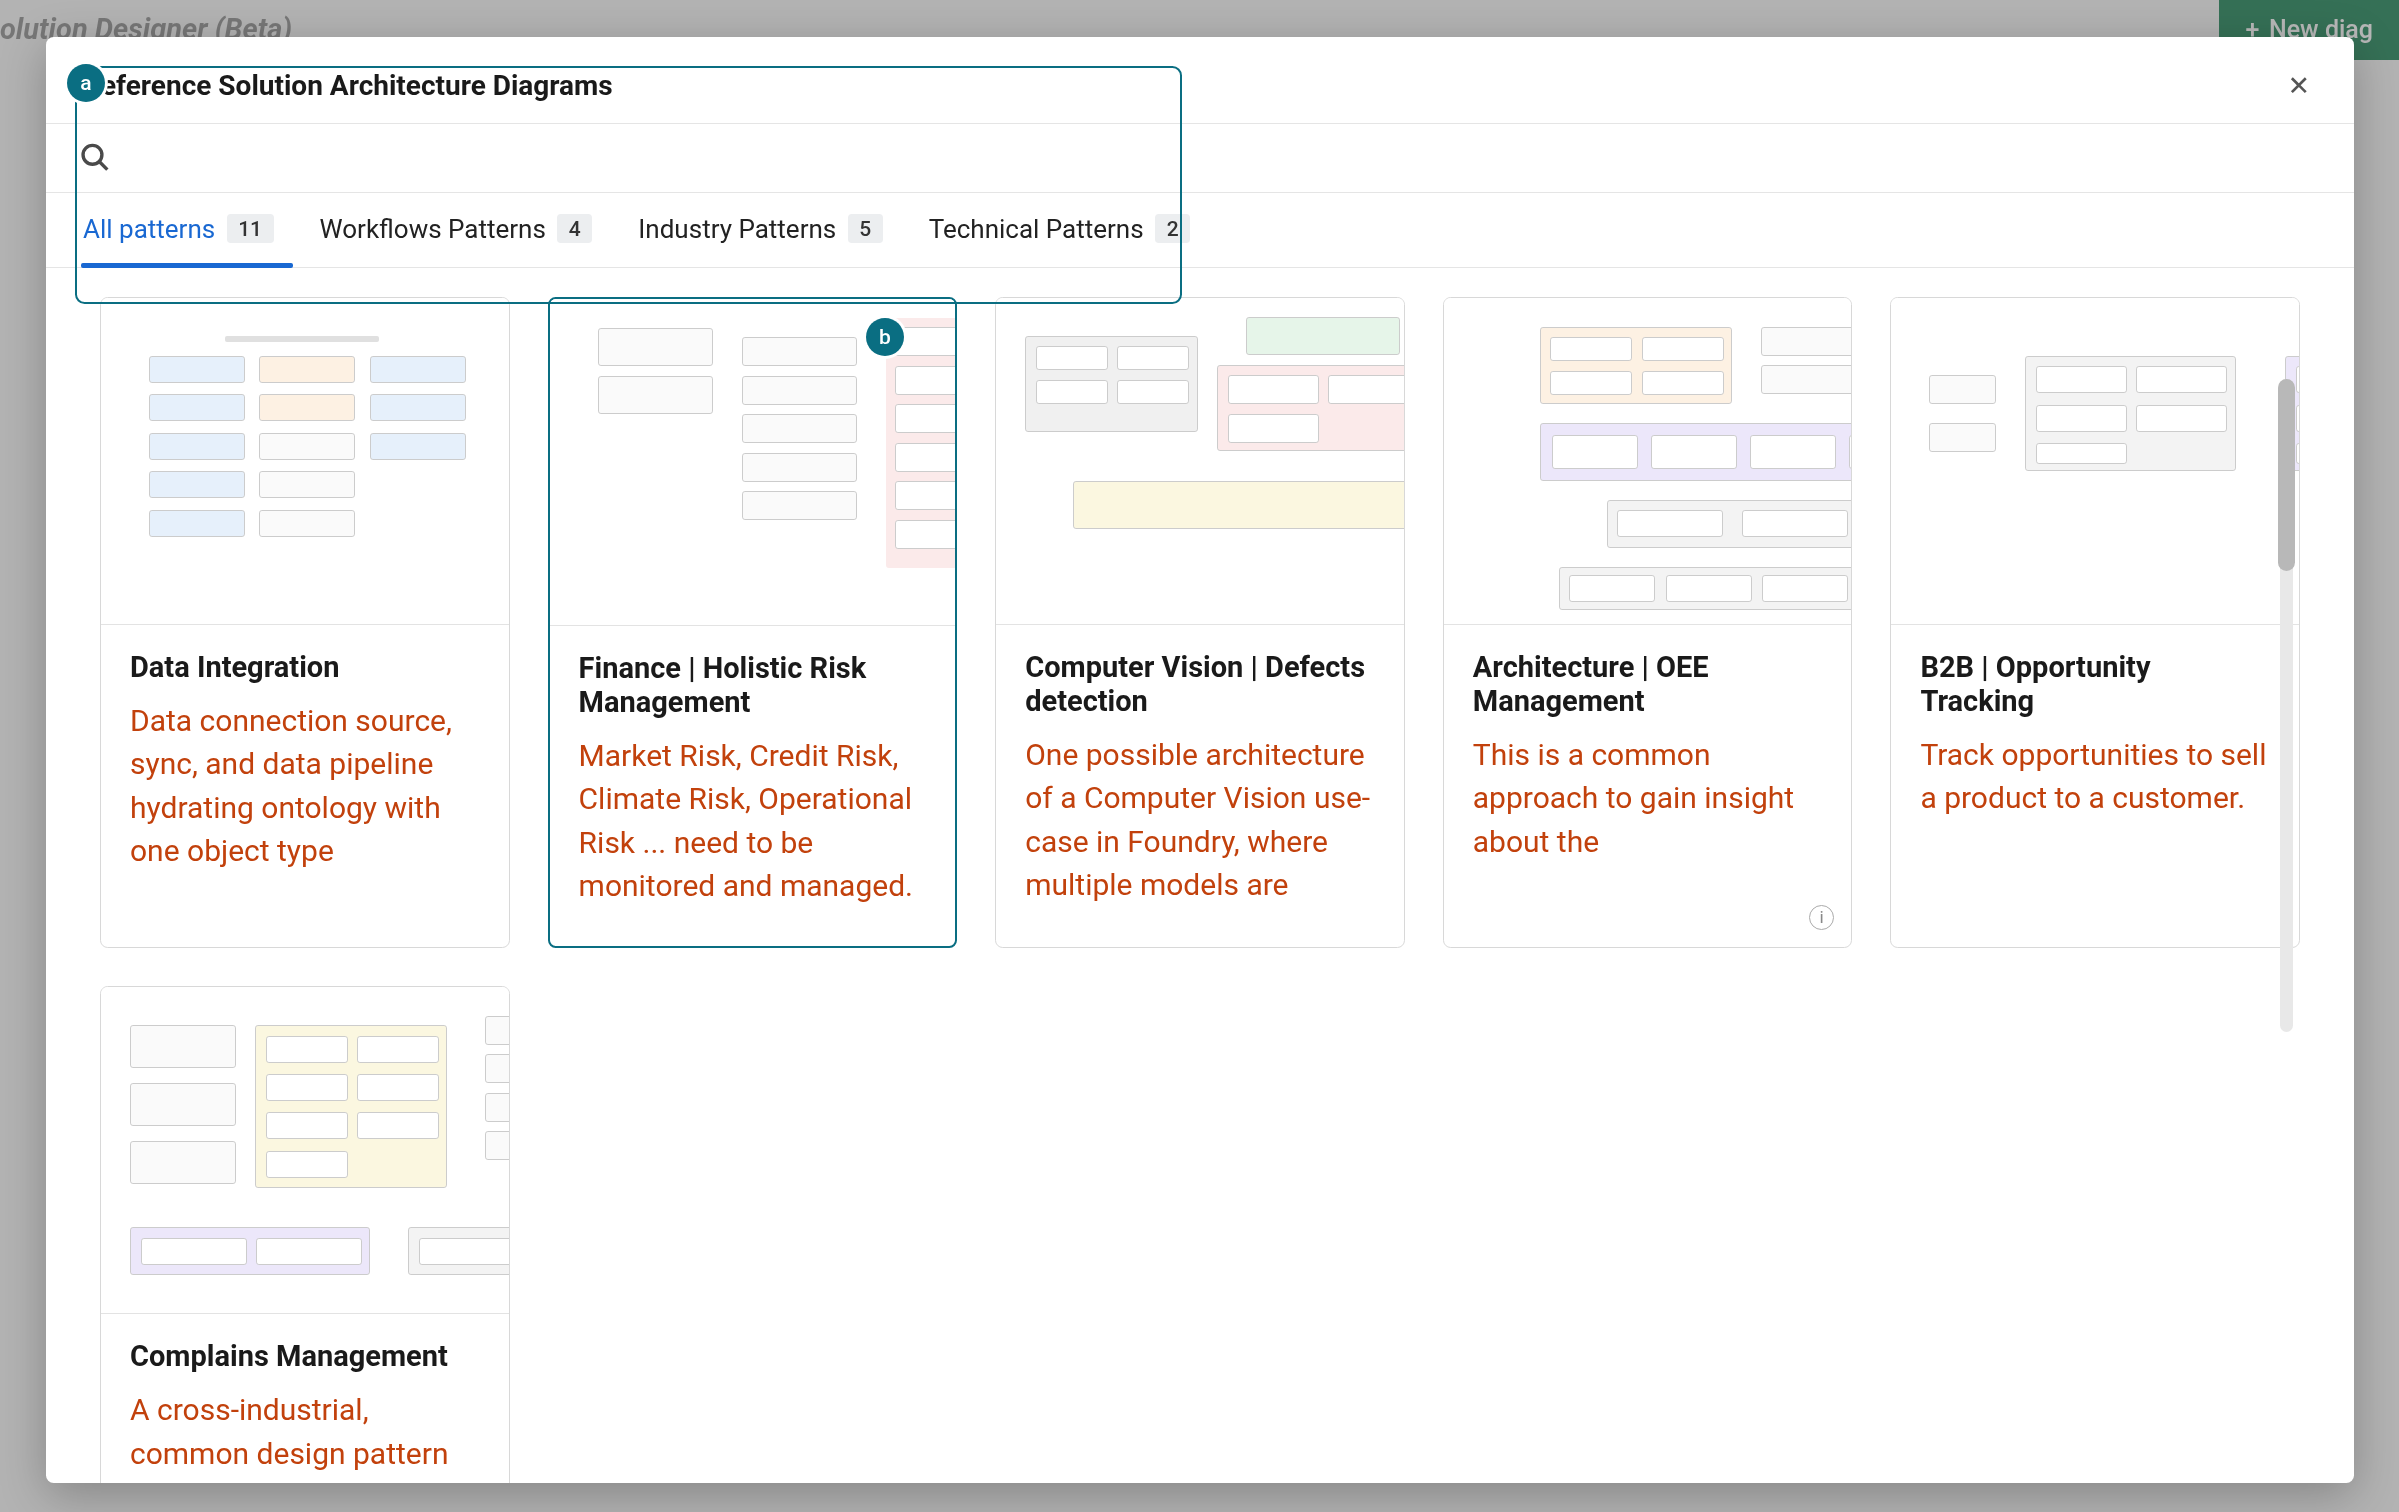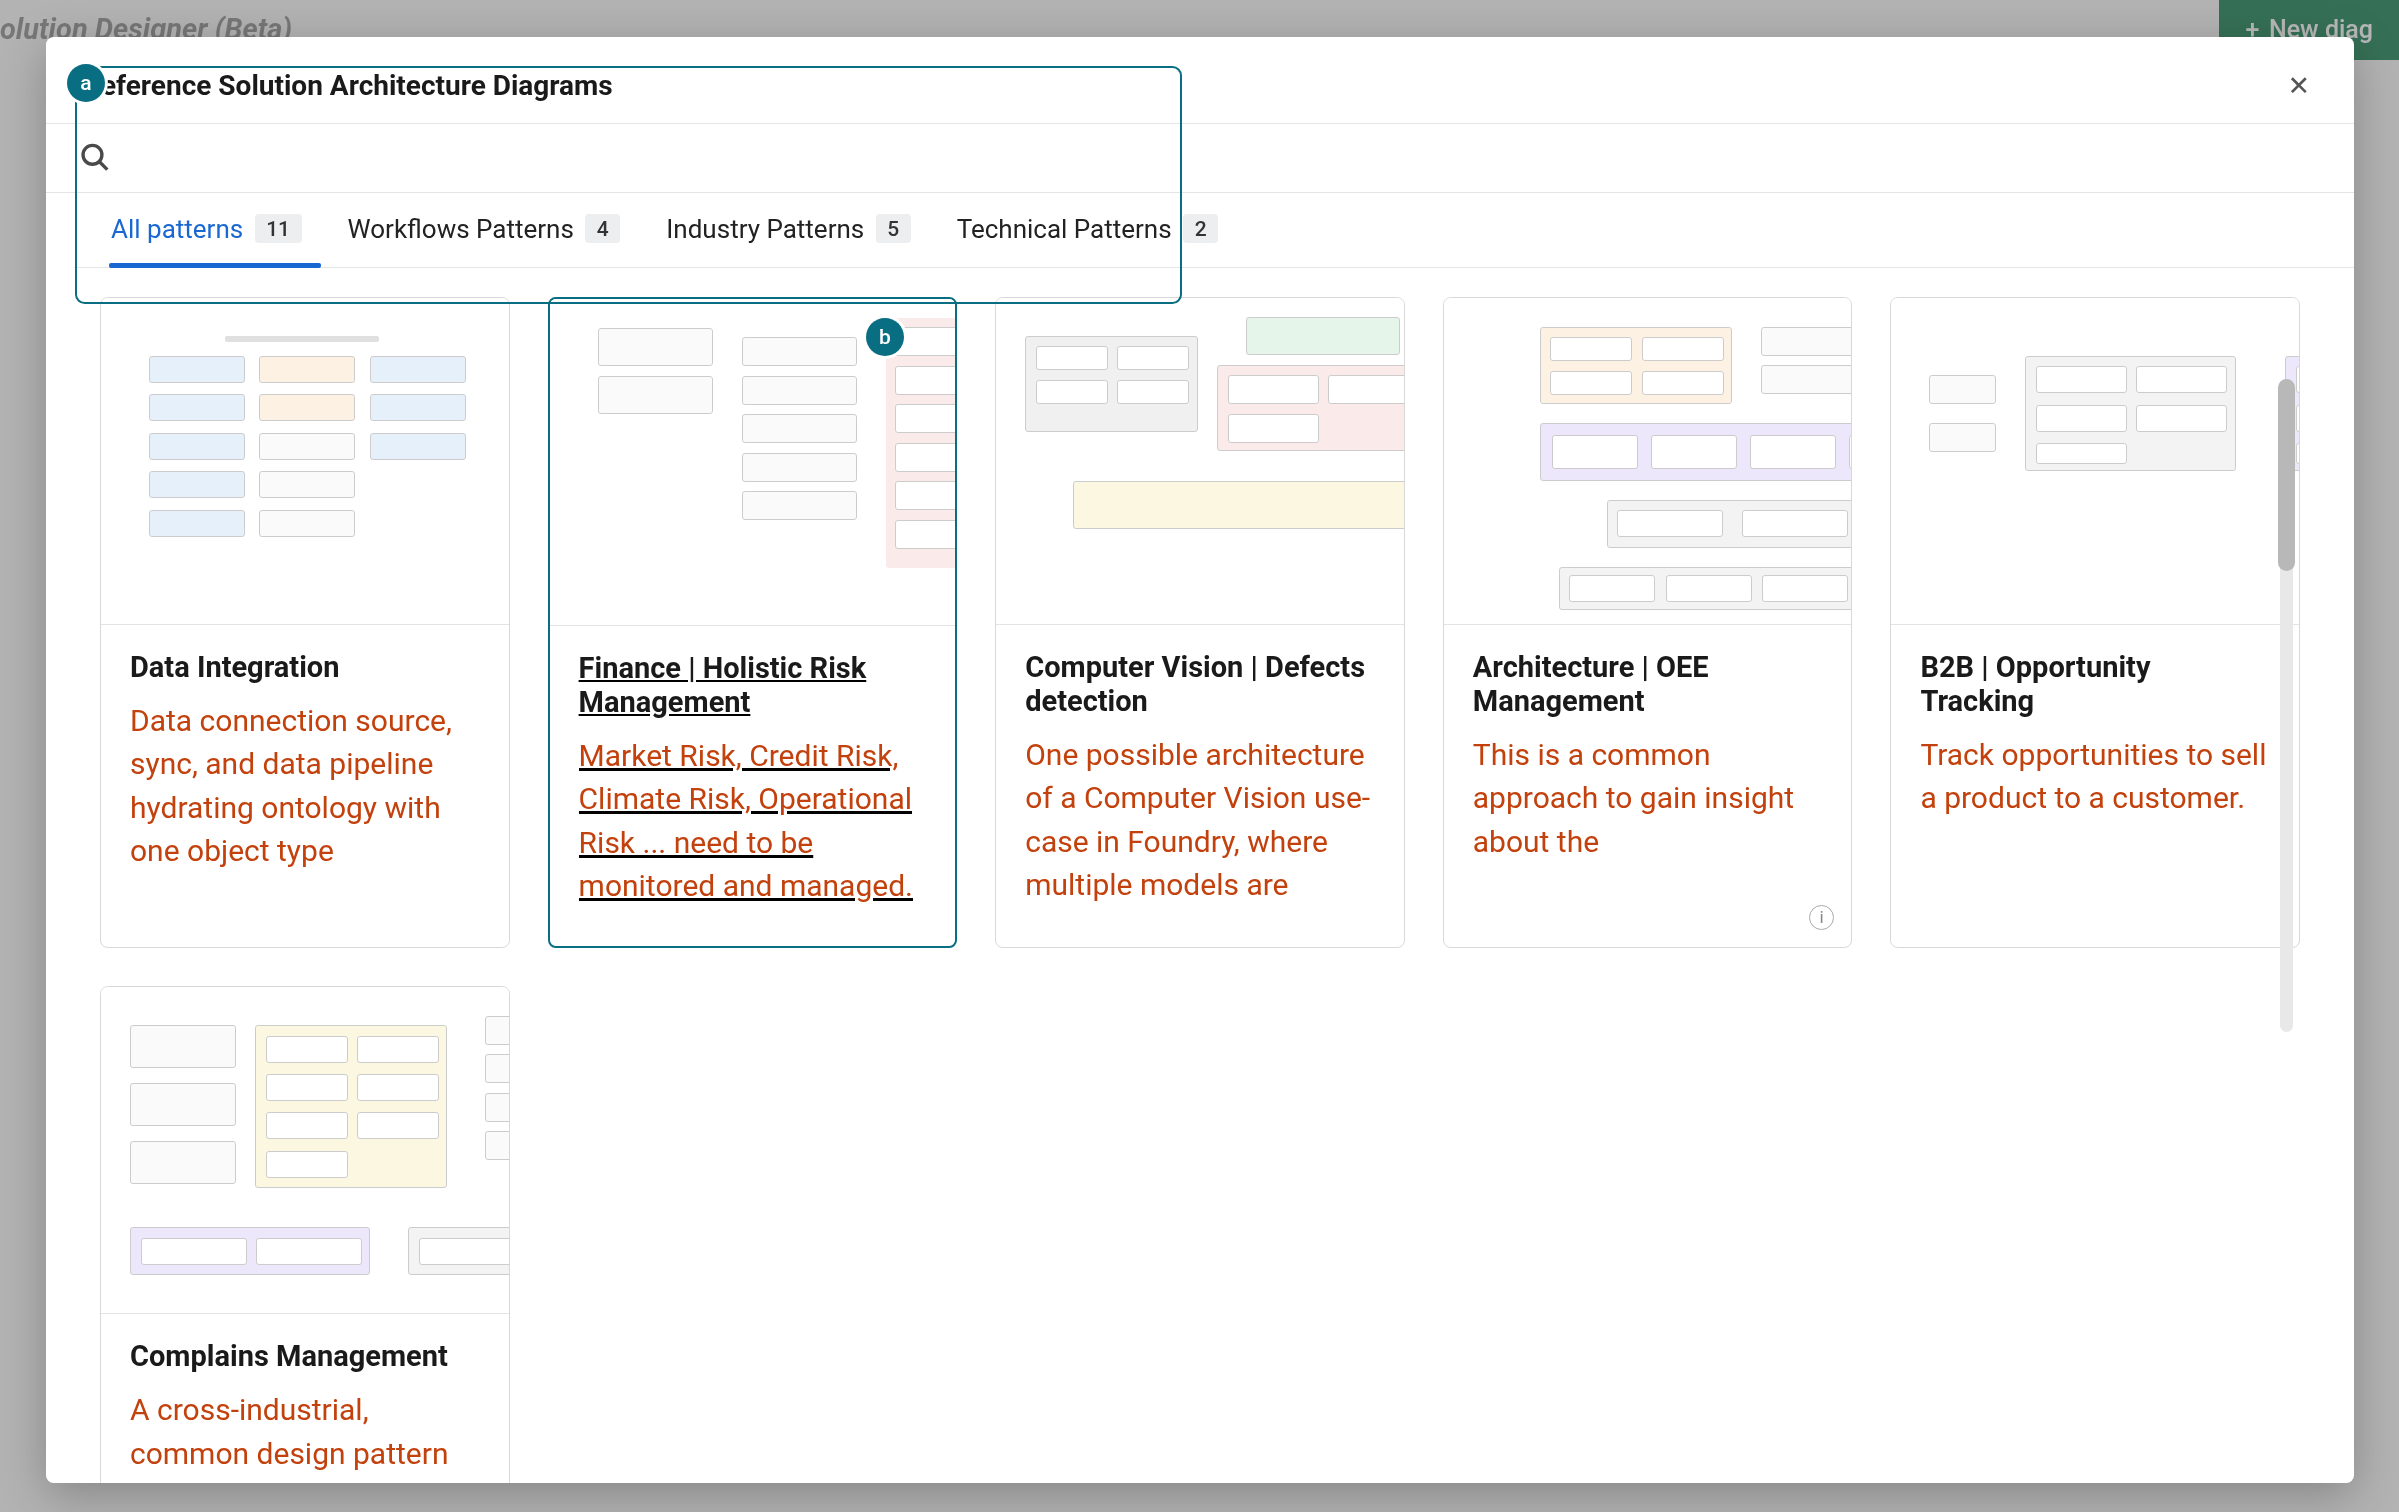--- a/index.html
+++ b/index.html
@@ -9,29 +9,29 @@
 .bg-newbtn { position: absolute; top: 0; right: 0; background: #0d7a4a; color: #fff; padding: 15.4px 27px; font-size: 25px; font-weight: 500; display: flex; align-items: center; gap: 9.6px; opacity: 0.9; }
 .overlay { position: absolute; inset: 0; background: rgba(80,80,80,0.40); }
 .dialog { position: absolute; top: 37px; left: 46px; right: 46px; bottom: 29px; background: #fff; border-radius: 7.7px; box-shadow: 0 11.5px 46px rgba(0,0,0,0.25); display: flex; flex-direction: column; overflow: hidden; }
 .dlg-head { display: flex; align-items: center; justify-content: space-between; padding: 27px 38px 15.4px 37px; border-bottom: 1px solid #e5e5e5; }
 .dlg-title { font-size: 28px; font-weight: 700; color: #1a1a1a; }
 .close-x { font-size: 27px; color: #555; cursor: pointer; padding: 5.8px; }
 .search-row { padding: 17.3px 33px; border-bottom: 1px solid #e5e5e5; }
 .search-input-wrap { display: flex; align-items: center; gap: 11.5px; }
 .search-icon-svg { width: 33px; height: 33px; color: #4a4a4a; }
 .search-input { border: none; outline: none; font-size: 27px; width: 100%; background: transparent; }
-.tabs-row { display: flex; gap: 46px; padding: 0 37px; border-bottom: 1px solid #e5e5e5; margin-left: 28px; }
+.tabs-row { display: flex; gap: 46px; padding: 0 37px; border-bottom: 1px solid #e5e5e5; }
 .tab { display: flex; align-items: center; gap: 11.5px; font-size: 26px; color: #222; padding: 21px 0 23px 0; cursor: pointer; position: relative; }
 .tab.active { color: #1968d2; }
 .tab.active::after { content:""; position:absolute; left:-1.9px; right:-19px; bottom:-1px; height:4.8px; background:#1968d2; border-radius:1.9px; }
 .tab-badge { background: #eceef0; color: #333; font-size: 21px; padding: 2.9px 11.5px; border-radius: 3.8px; font-weight: 500; }
 .content-scroll { flex: 1; overflow-y: auto; padding: 29px 54px 29px 54px; }
 .card-grid { display: grid; grid-template-columns: repeat(5, 1fr); gap: 38px; }
 .card { border: 1px solid #d8d8d8; border-radius: 7.7px; overflow: hidden; display: flex; flex-direction: column; cursor: pointer; background: #fff; }
-.card.highlight { border: 2.9px solid #0a6e82; text-decoration: underline; }
+.card.highlight { border: 2.9px solid #0a6e82; }
 .card-preview { height: 327px; background: #fff; border-bottom: 1px solid #e3e3e3; position: relative; overflow: hidden; }
 .card-body { padding: 25px 29px 29px 29px; flex: 1; display: flex; flex-direction: column; position: relative; }
 .card-title { font-size: 29px; font-weight: 700; color: #1a1a1a; margin-bottom: 15.4px; }
 .card-desc { font-size: 30px; line-height: 1.45; color: #c2410c; max-height: 183px; overflow: hidden; }
 .callout-badge { position: absolute; width: 38px; height: 38px; border-radius: 50%; background: #0a6e82; color: #fff; font-size: 21px; font-weight: 500; display: flex; align-items: center; justify-content: center; z-index: 50; box-shadow: 0 0 0 2.9px #fff; }
 .callout-a { top: 27px; left: 21px; }
 .callout-b { top: 281px; left: 820px; }
 .top-highlight-rect { position: absolute; border: 2.9px solid #0a6e82; border-radius: 9.6px; pointer-events: none; z-index: 40; }
 
 .pv-box { position:absolute; border:1px solid #ccc; background:#fafafa; border-radius:2.9px; }

